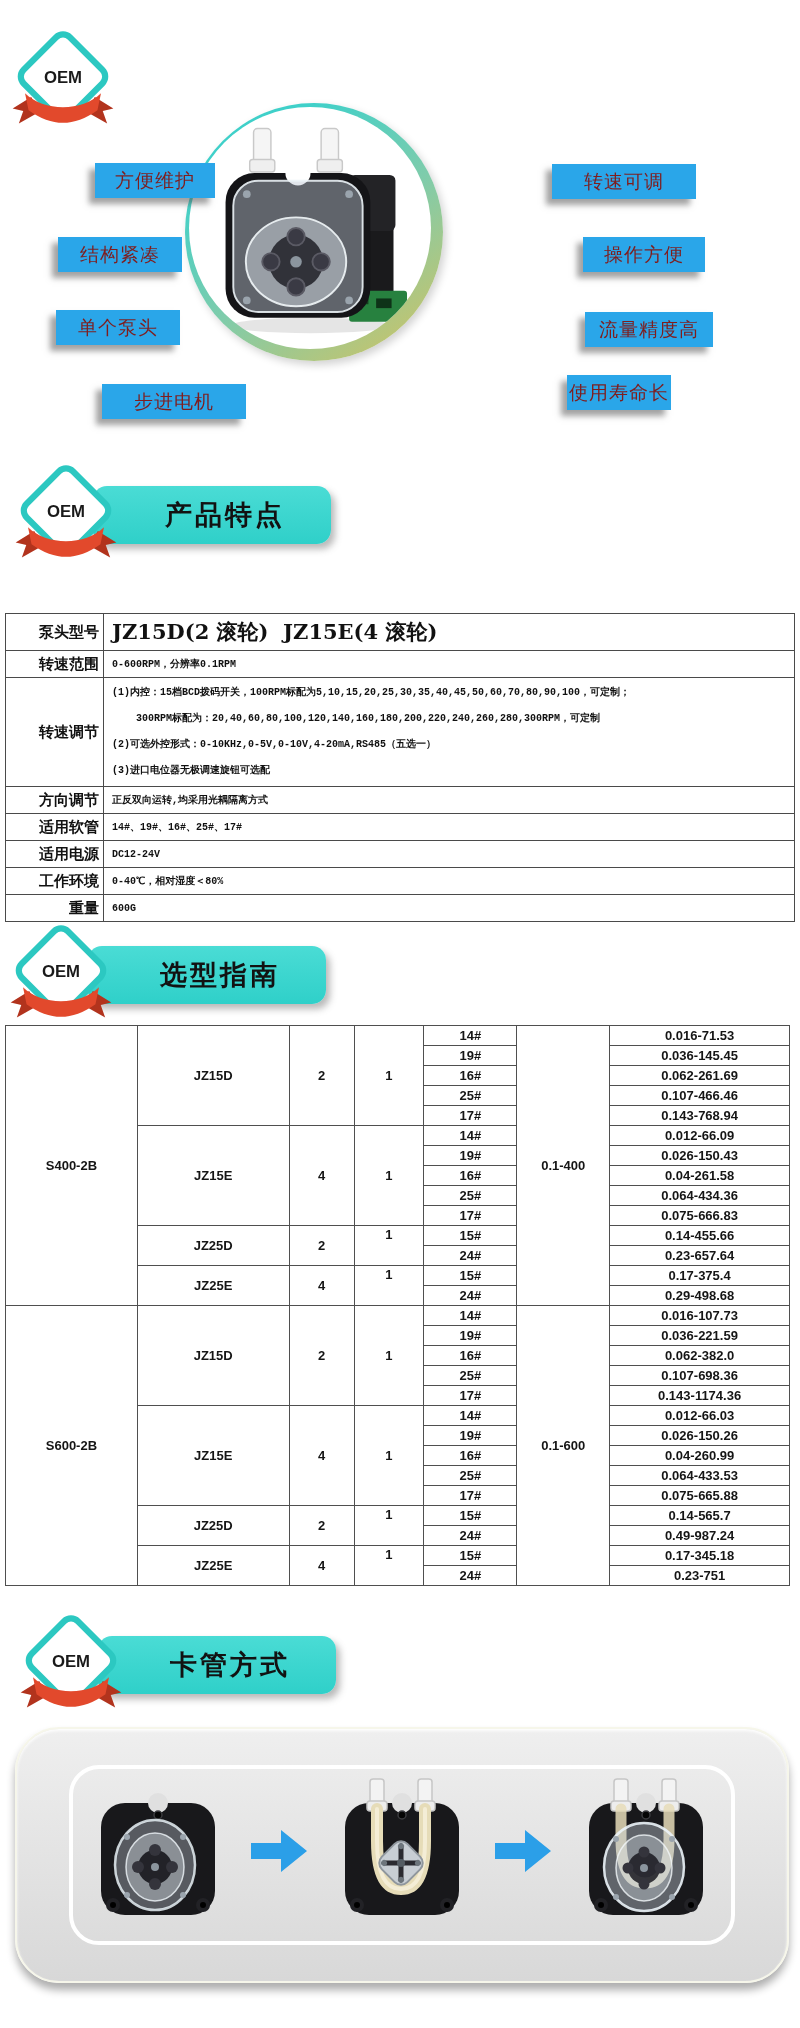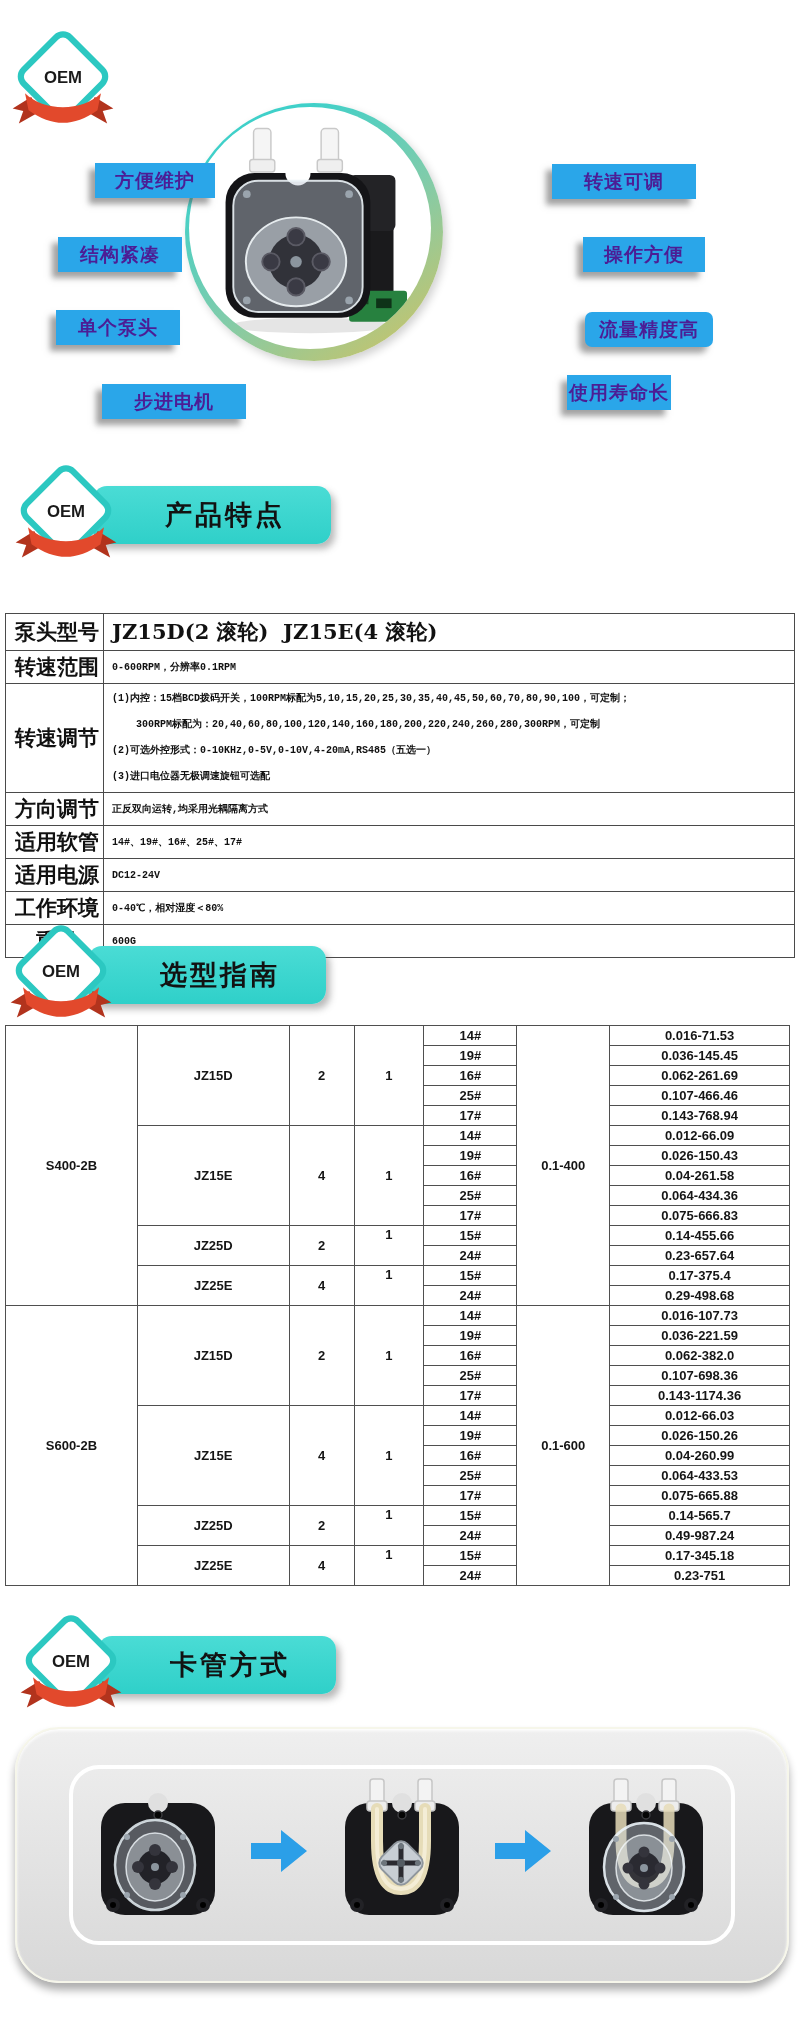--- a/index.html
+++ b/index.html
@@ -14,37 +14,37 @@
            display:flex;align-items:center;justify-content:center;z-index:1;}
   .sec-title{font-size:27px;font-weight:bold;color:#121212;letter-spacing:3px;padding-left:26px;}
   .badge{position:absolute;left:0;top:0;width:106px;height:106px;z-index:3;}
 
   
   .photo-ring{position:absolute;left:185px;top:103px;width:250px;height:250px;border-radius:50%;
               background:linear-gradient(145deg,#3fd0c9 20%,#7fccab 55%,#c2c470 90%);
               padding:4px;box-shadow:3px 4px 8px rgba(0,0,0,.18);}
   .photo-circle{width:242px;height:242px;border-radius:50%;background:#fff;
                 display:flex;align-items:center;justify-content:center;overflow:hidden;}
-  .adv-label{position:absolute;background:#2aa6e9;color:#4c1d95;font-size:19px;font-weight:bold;
+  .adv-label{position:absolute;background:#2aa6e9;color:#7f1d1d;font-size:19px;font-weight:normal;
              text-align:center;height:35px;line-height:35px;letter-spacing:1px;
              box-shadow:-6px 6px 6px rgba(85,85,85,.55);z-index:2;}
   .lab-l1{left:95px;top:163px;width:120px;}
   .lab-l2{left:58px;top:237px;width:124px;}
   .lab-l3{left:56px;top:310px;width:124px;}
   .lab-l4{left:102px;top:384px;width:144px;}
   .lab-r1{left:552px;top:164px;width:144px;}
   .lab-r2{left:583px;top:237px;width:122px;}
-  .lab-r3{left:585px;top:312px;width:128px;border-radius:7px;}
+  .lab-r3{left:585px;top:312px;width:128px;}
   .lab-r4{left:567px;top:375px;width:104px;}
 
   
   .spec-table{position:absolute;left:5px;top:613px;width:790px;border-collapse:collapse;
               table-layout:fixed;background:#fff;}
   .spec-table th,.spec-table td{border:1px solid #4a4a4a;vertical-align:middle;}
-  .spec-table th{width:84px;font-size:21px;font-weight:bold;text-align:center;
+  .spec-table th{width:84px;font-size:15px;font-weight:bold;text-align:right;
                  padding:2px 4px 2px 9px;color:#111;}
   .spec-table td{font-size:10px;font-weight:bold;padding:2px 8px;color:#111;white-space:nowrap;font-family:Liberation Mono, monospace;}
   .spec-table tr{height:27px;}
   .spec-table tr.model-row{height:37px;}
   .model-row td{font-family:"DejaVu Serif","Liberation Serif",serif;font-size:21px;
                 font-weight:600;white-space:pre;}
   .spec-line{line-height:26px;white-space:nowrap;}
   .spec-line:nth-child(2){padding-left:24px;}
 
   

